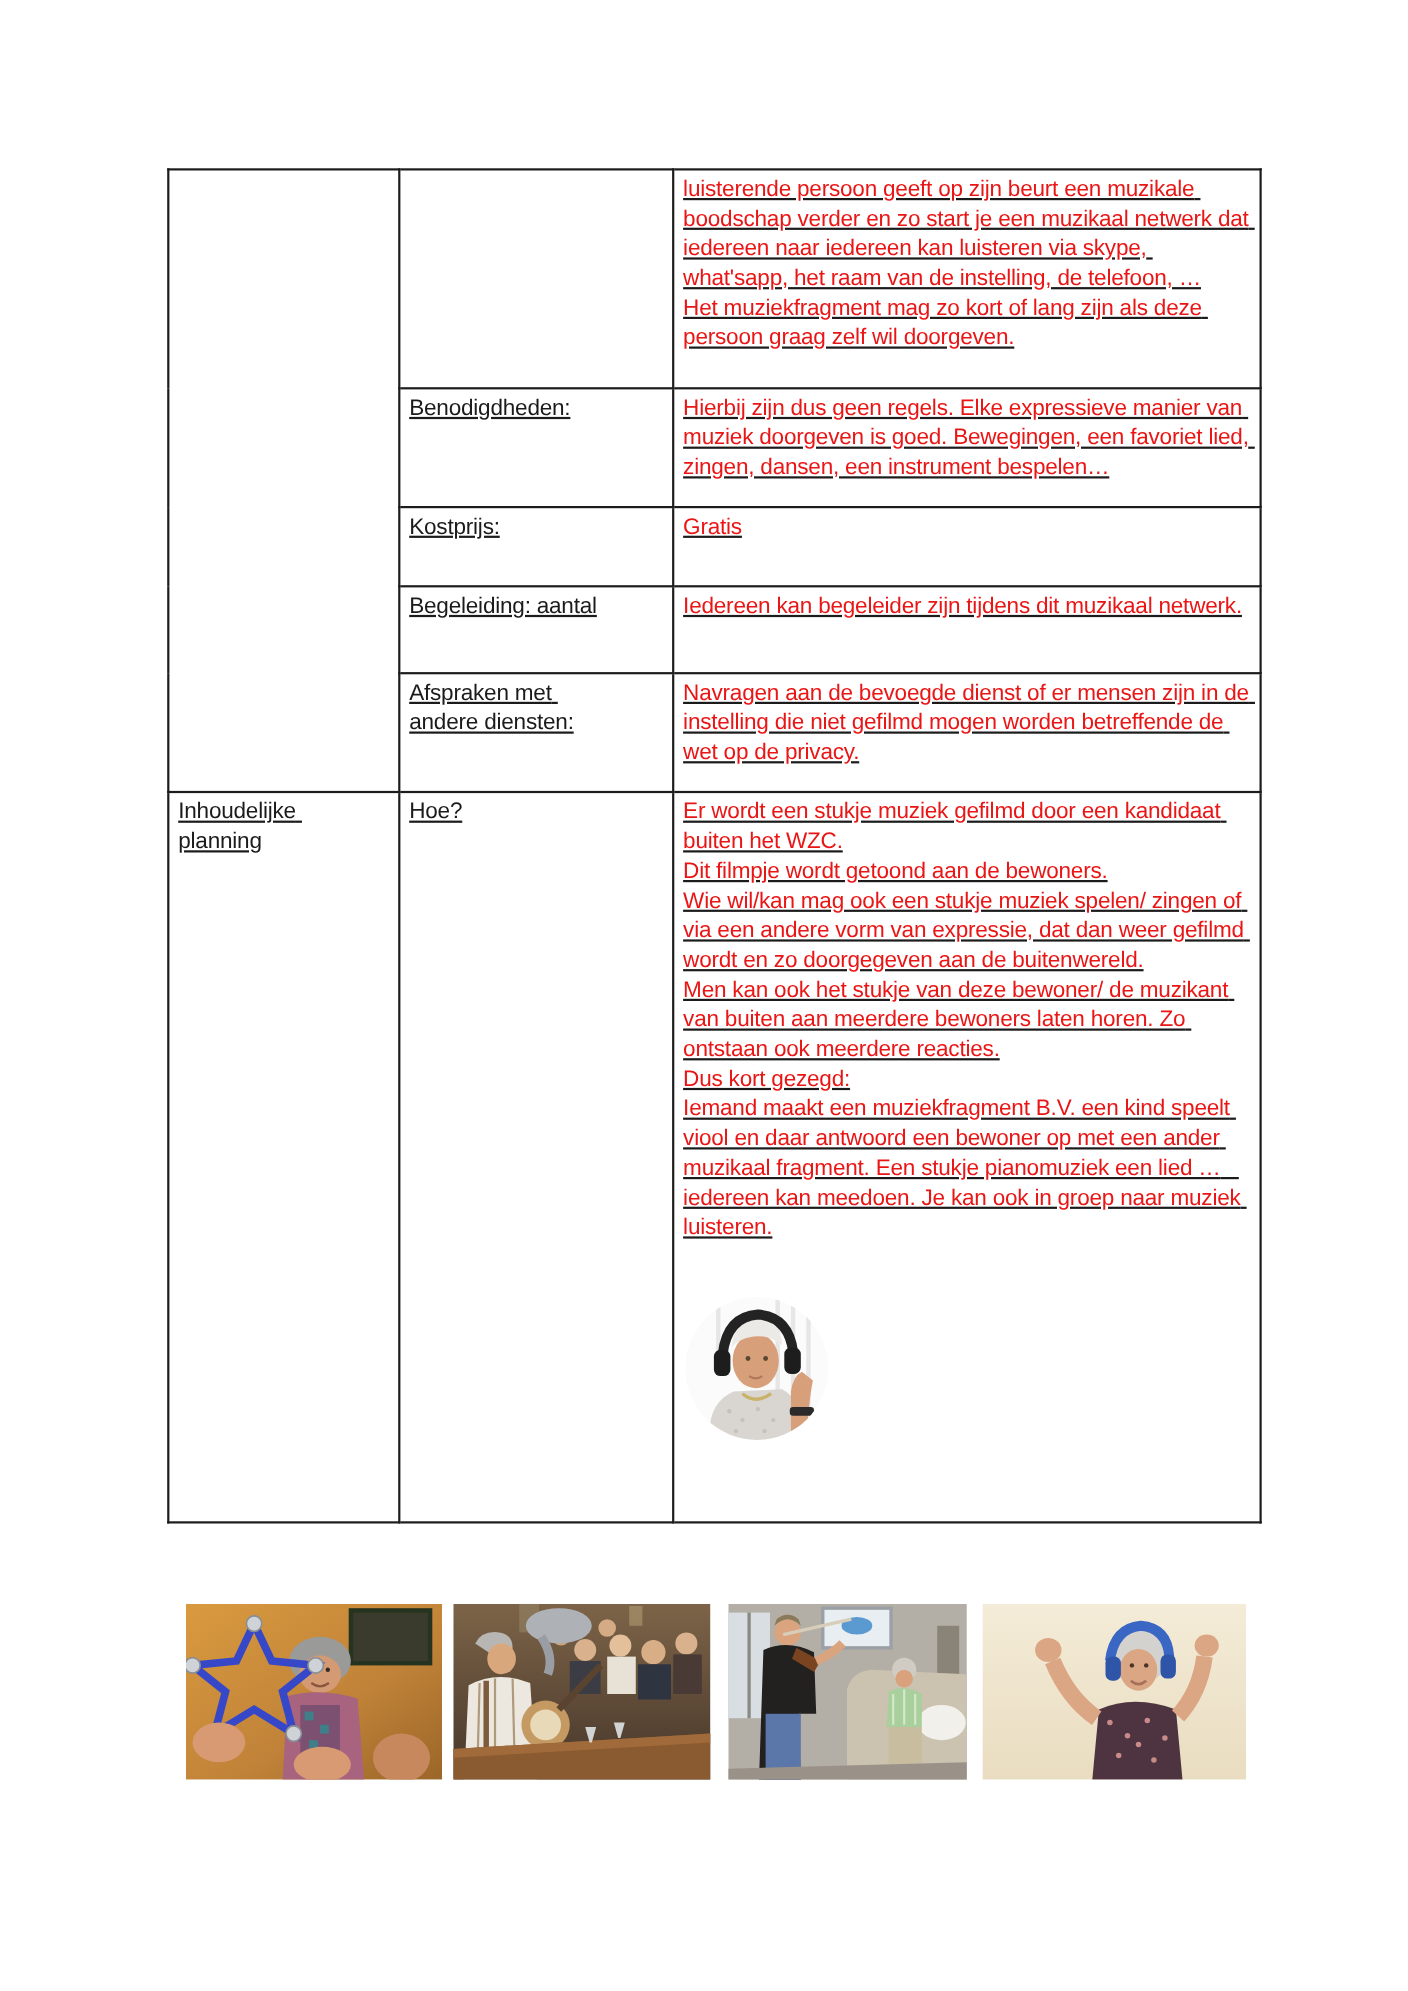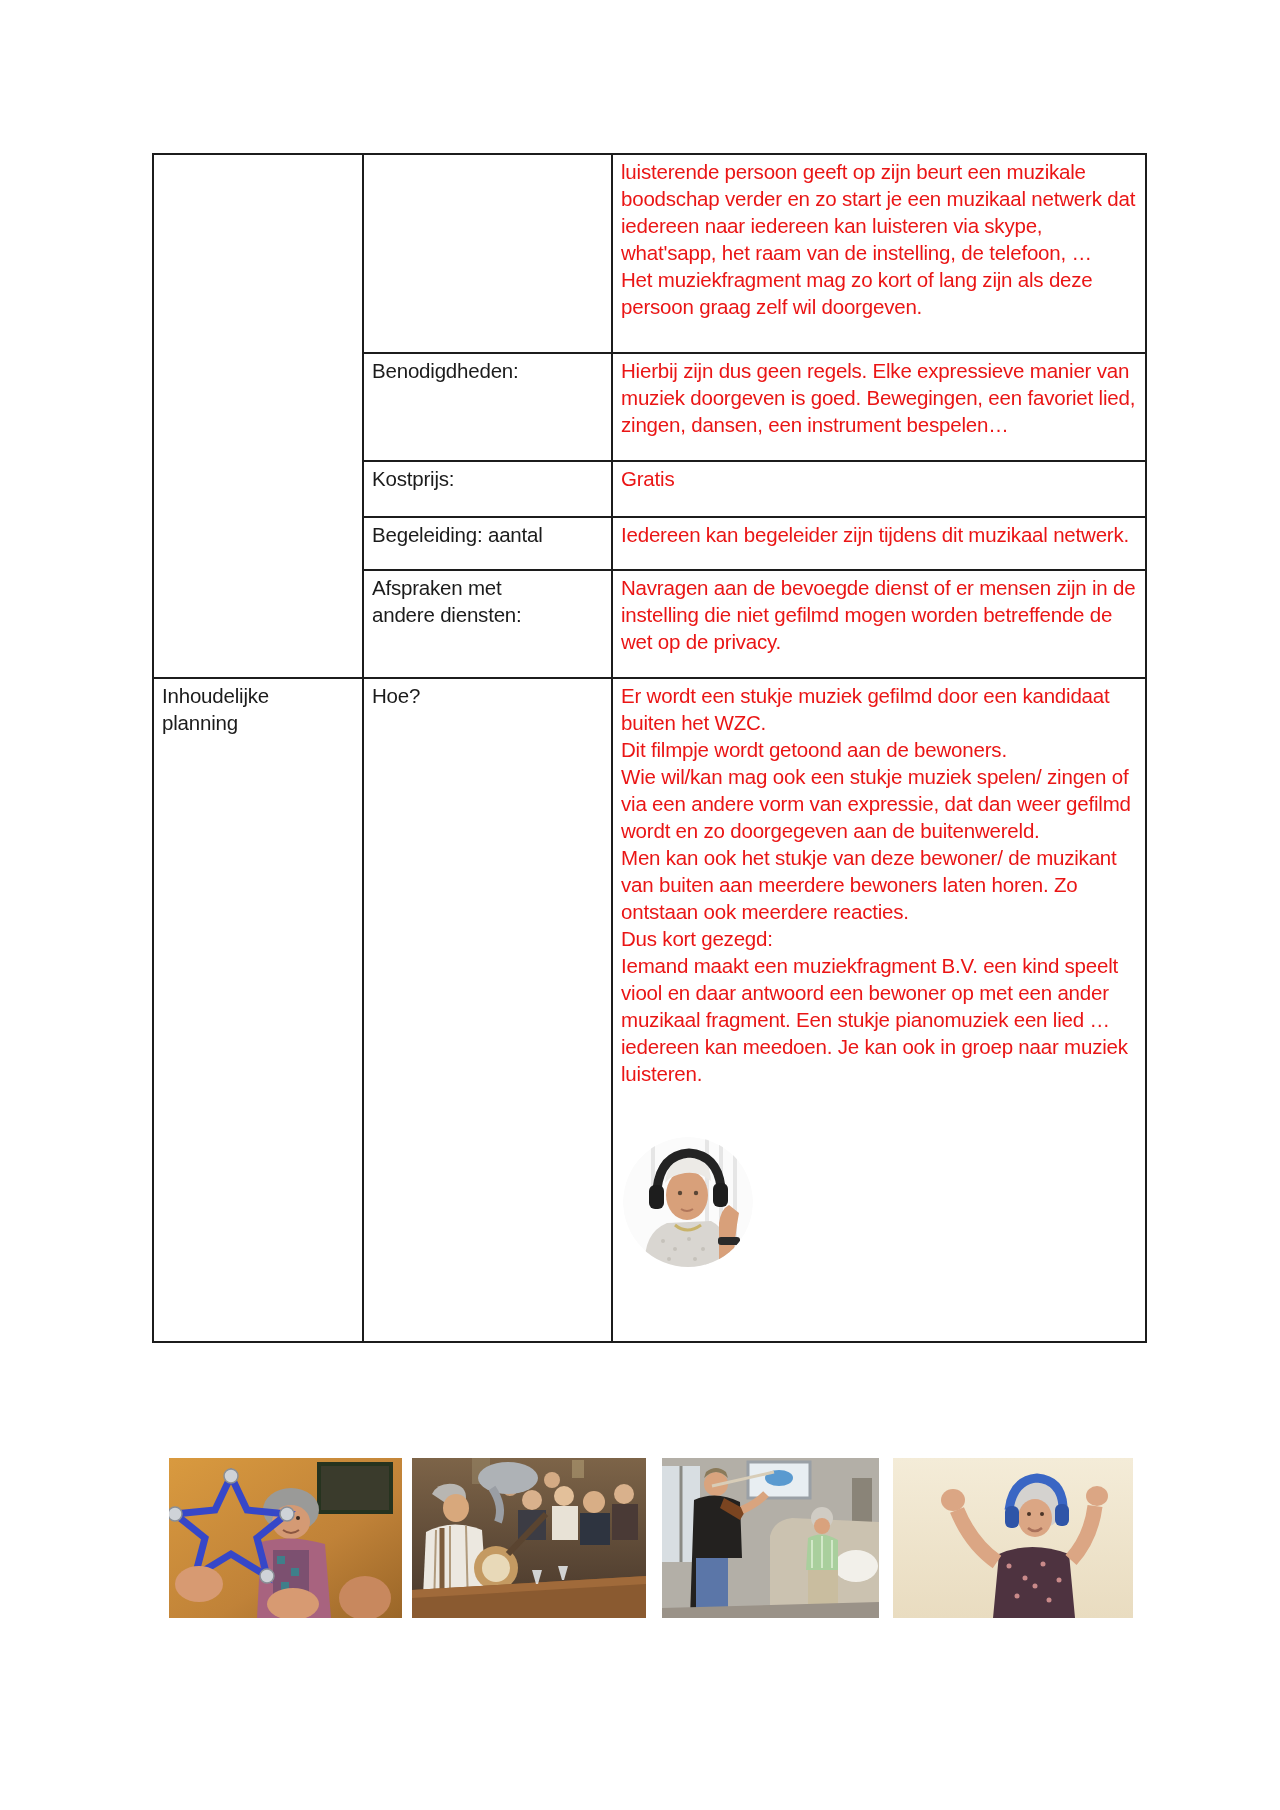--- a/index.html
+++ b/index.html
@@ -17,23 +17,24 @@
     border-collapse:collapse;
     table-layout:fixed;
   }
   .doc-table td{
     border:2px solid #1c1c1c;
     vertical-align:top;
     padding:3px 8px 0 8px;
     font-size:20.5px;
     line-height:27px;
     letter-spacing:-0.2px;
-  }
-  .r1{height:199px}.r2{height:108px}.r3{height:56px}
-  .r4{height:53px}.r5{height:108px}.r6{height:664px}
+    text-decoration:underline;
+  }
+  .r1{height:199px}.r2{height:108px}.r3{height:72px}
+  .r4{height:79px}.r5{height:108px}.r6{height:664px}
   .red{color:#ea1515;white-space:pre-wrap;}
   .label{white-space:pre-wrap;}
   .narrow{max-width:165px;}
   .portrait{
     width:130px;height:130px;border-radius:50%;
     overflow:hidden;margin:50px 0 0 2px;
   }
   .photo-strip{position:absolute;top:1458px;left:0;width:1280px;height:160px;}
   .photo{position:absolute;top:0;height:160px;overflow:hidden;}
   .photo svg{display:block;}

